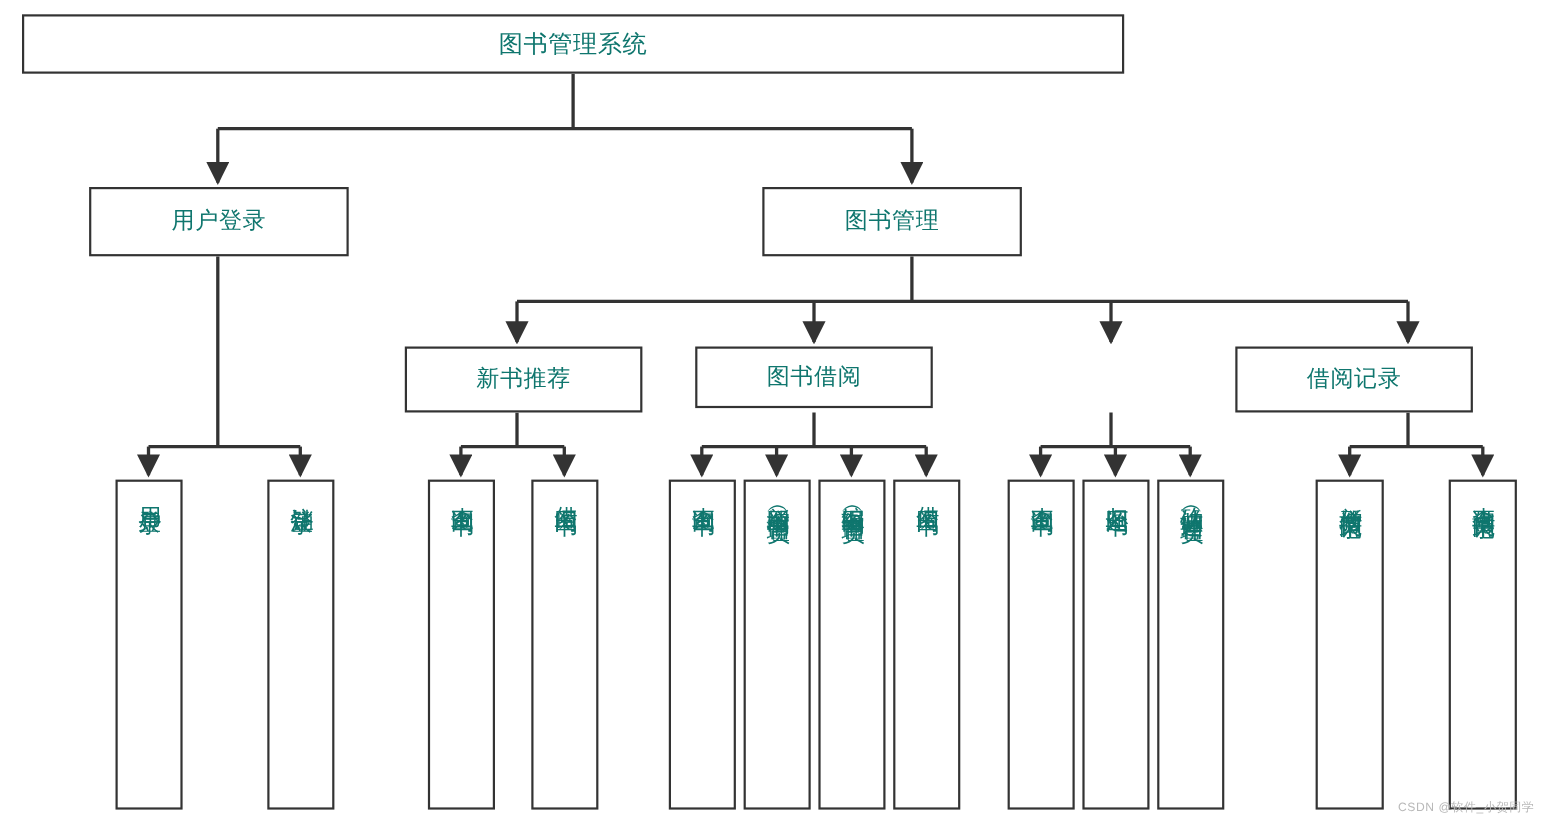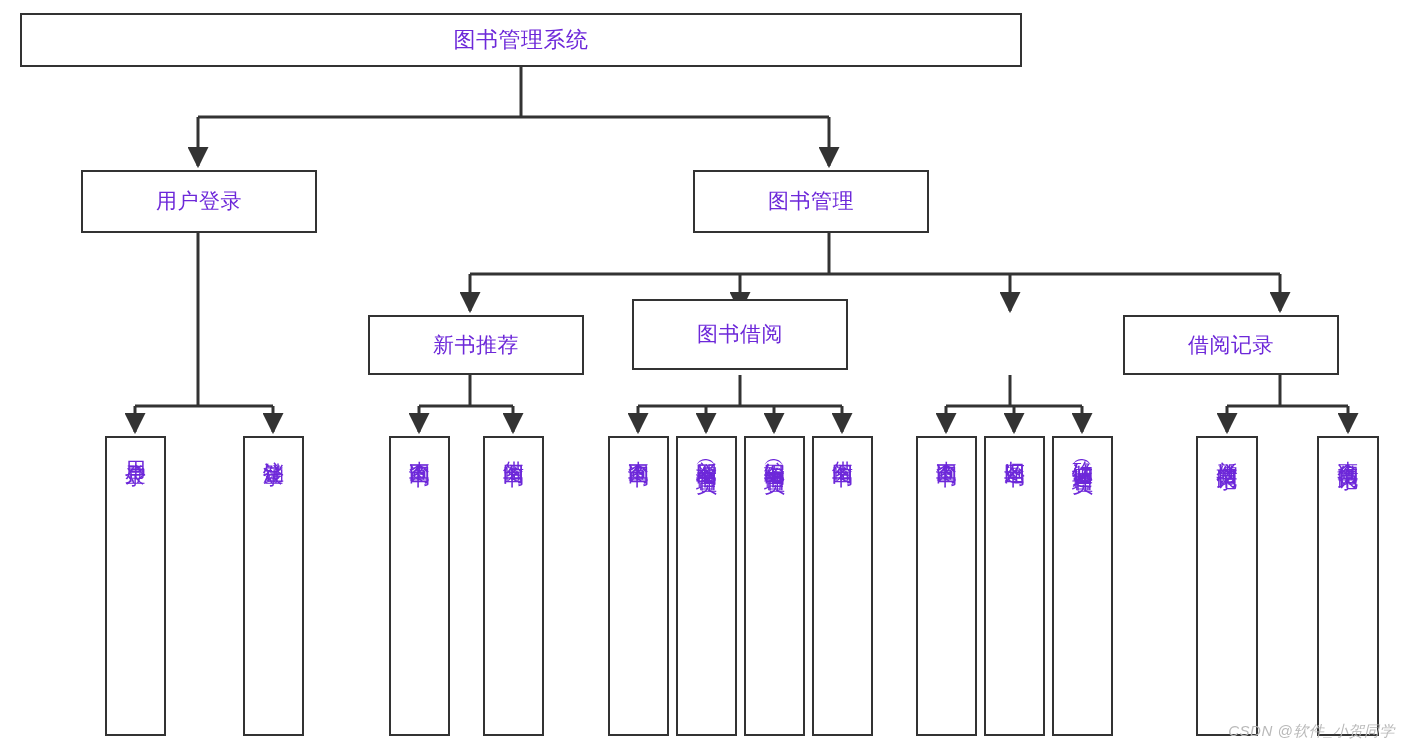--- a/index.html
+++ b/index.html
@@ -30,21 +30,21 @@
     position: absolute;
     box-sizing: border-box;
     background: #ffffff;
     border: 2px solid #333333;
     display: flex;
     align-items: center;
     justify-content: center;
     z-index: 2;
   }
   .node-label {
-    color: #6d28d9;
+    color: #0f766e;
     text-align: center;
     line-height: 1.18;
     white-space: pre;
   }
   
   .node.h .node-label {
     font-size: 21px;
     letter-spacing: 0.5px;
   }
   .node.root .node-label {
@@ -59,26 +59,25 @@
     writing-mode: vertical-rl;
     text-orientation: upright;
     font-size: 21px;
     letter-spacing: 2px;
     line-height: 1.05;
   }
   #watermark {
     position: absolute;
     right: 10px;
     bottom: 6px;
-    font-size: 15px;
+    font-size: 11px;
     color: #b9b9b9;
     z-index: 5;
     white-space: nowrap;
     letter-spacing: 0.5px;
-    font-style: italic;
   }
 </style>
 </head>
 <body>
 
 <div id="diagram">
 
   <svg id="connectors" viewBox="0 0 1405 747" width="1405" height="747" xmlns="http://www.w3.org/2000/svg">
     <defs>
       <marker id="arrow" viewBox="0 0 10 10" refX="9" refY="5" markerWidth="7" markerHeight="7" orient="auto-start-reverse">
@@ -136,21 +135,21 @@
   <div class="node h" style="left: 81px; top: 170px; width: 236px; height: 63px;">
     <span class="node-label">用户登录</span>
   </div>
   <div class="node h" style="left: 693px; top: 170px; width: 236px; height: 63px;">
     <span class="node-label">图书管理</span>
   </div>
 
   <div class="node h" style="left: 368px; top: 315px; width: 216px; height: 60px;">
     <span class="node-label">新书推荐</span>
   </div>
-  <div class="node h" style="left: 632px; top: 299px; width: 216px; height: 71px;">
+  <div class="node h" style="left: 632px; top: 315px; width: 216px; height: 56px;">
     <span class="node-label">图书借阅</span>
   </div>
   <div class="node h" style="left: 1123px; top: 315px; width: 216px; height: 60px;">
     <span class="node-label">借阅记录</span>
   </div>
 
   <div class="node v" style="left: 105px; top: 436px; width: 61px; height: 300px;">
     <span class="node-label">用户登录</span>
   </div>
   <div class="node v" style="left: 243px; top: 436px; width: 61px; height: 300px;">

